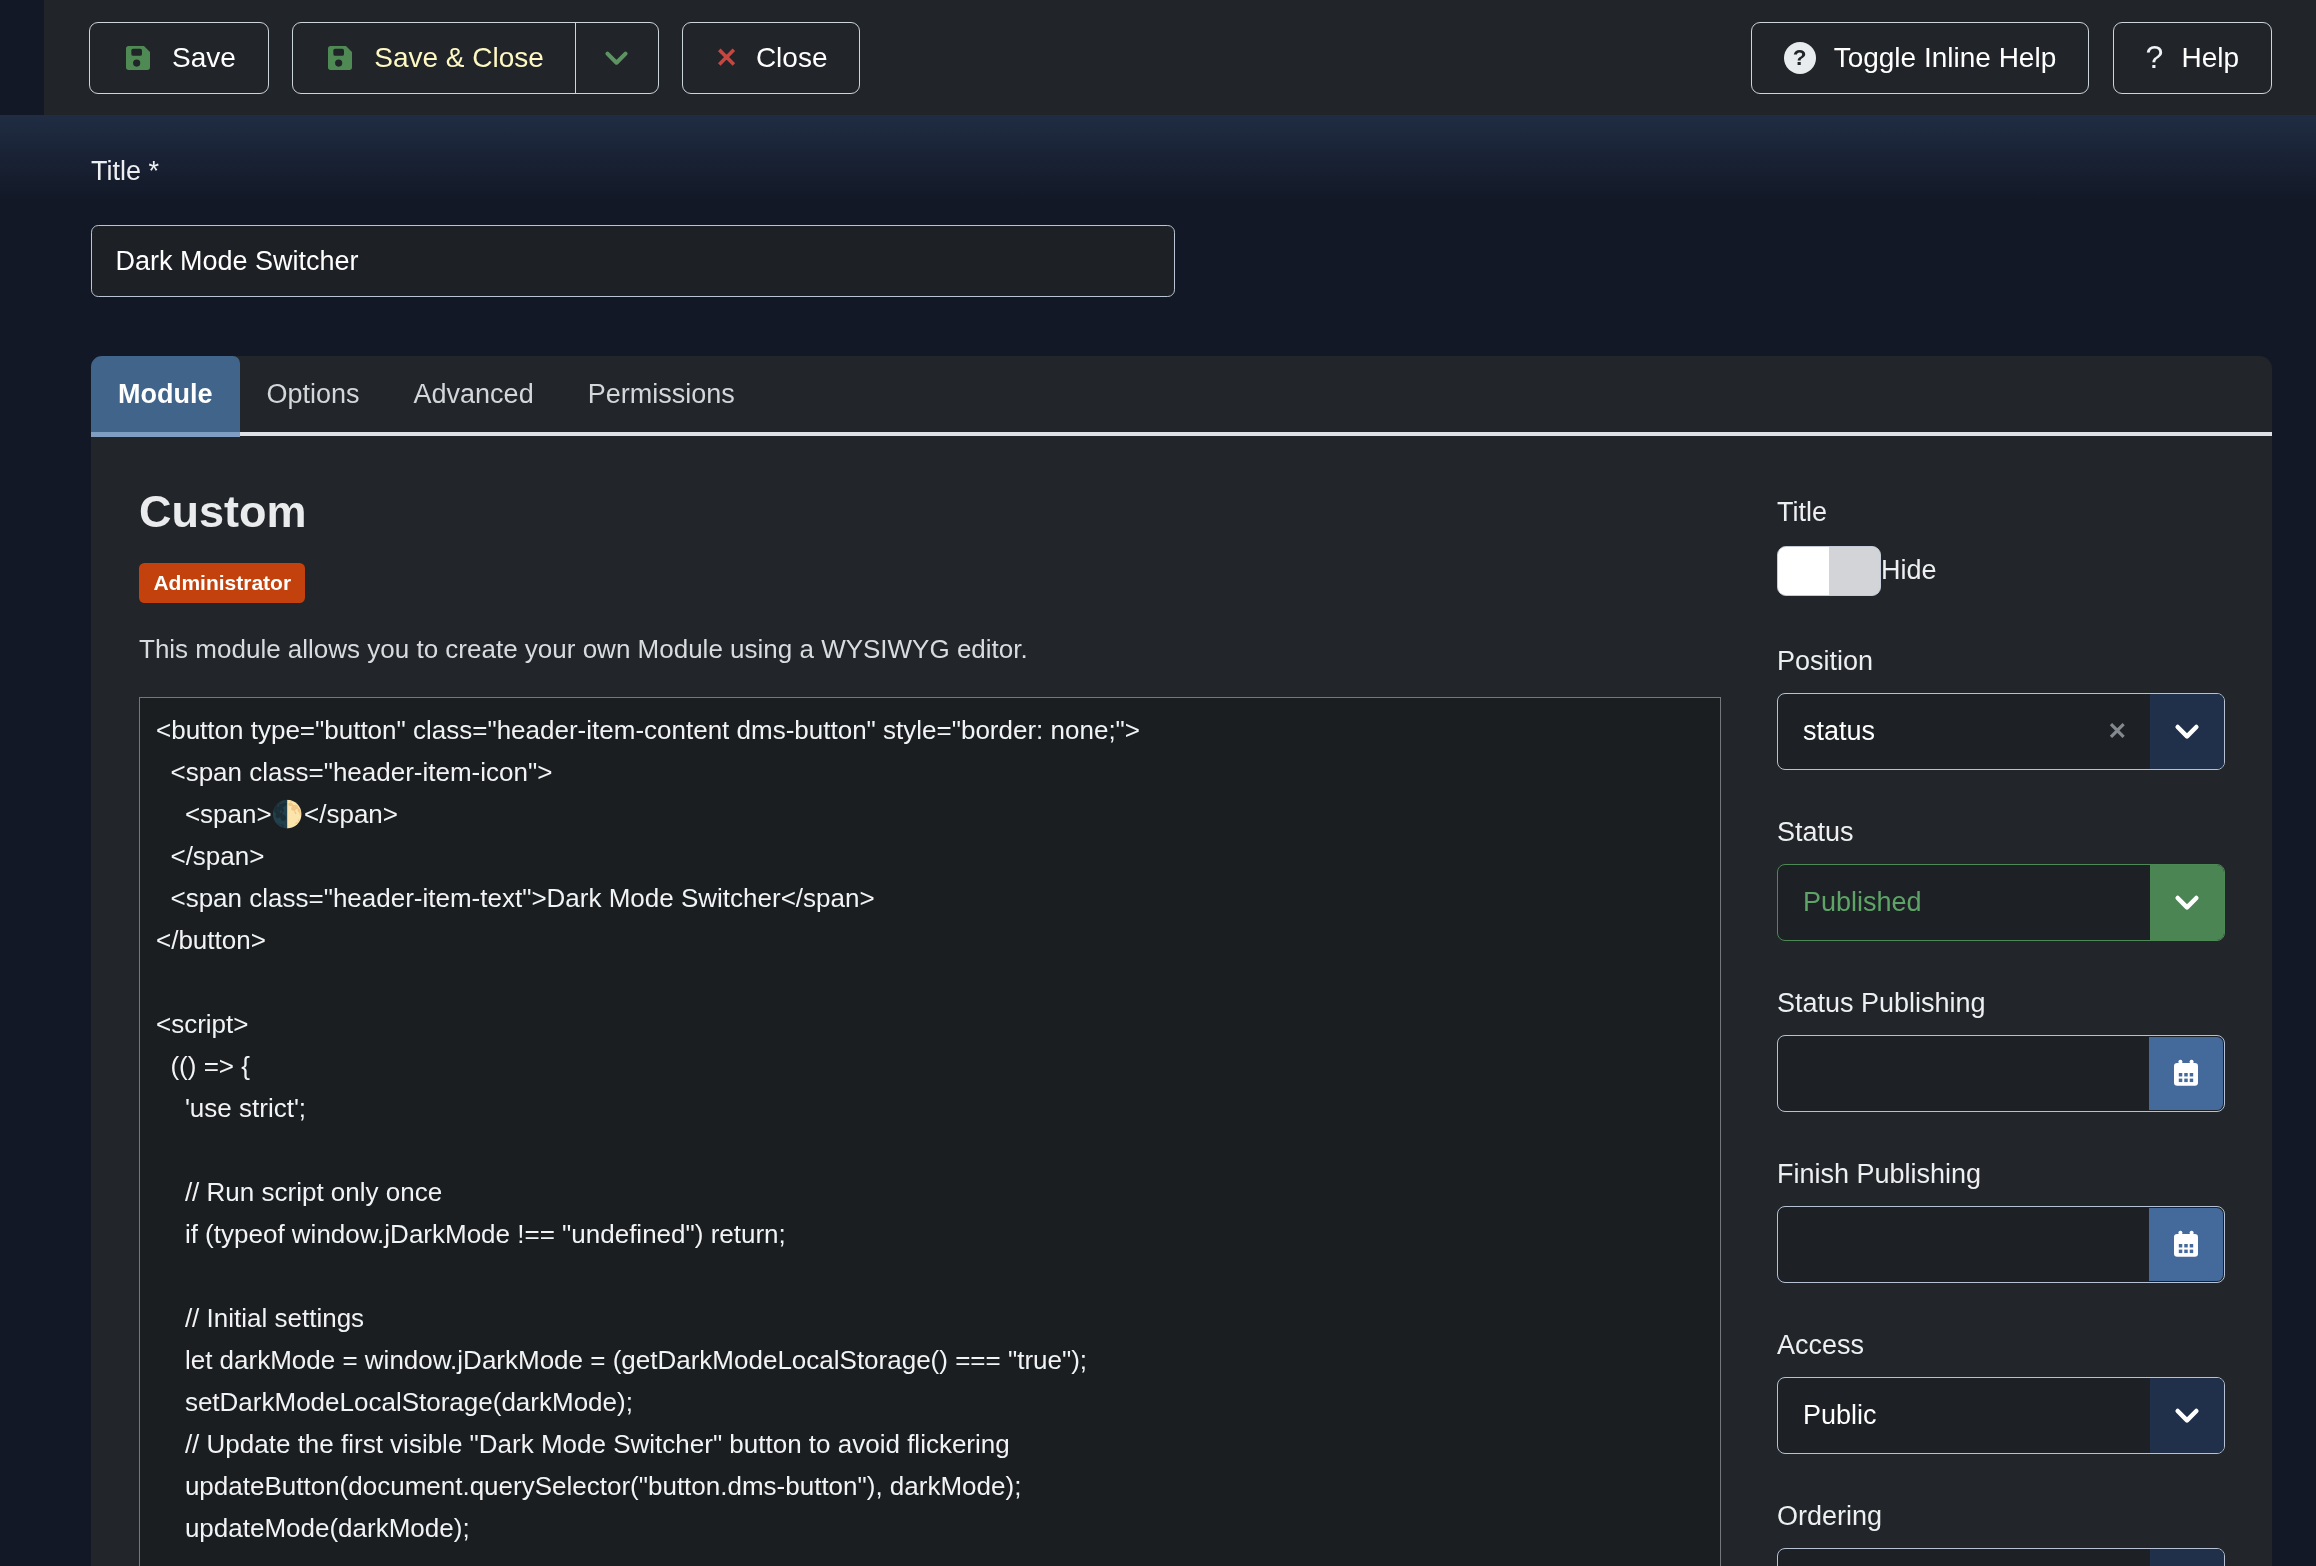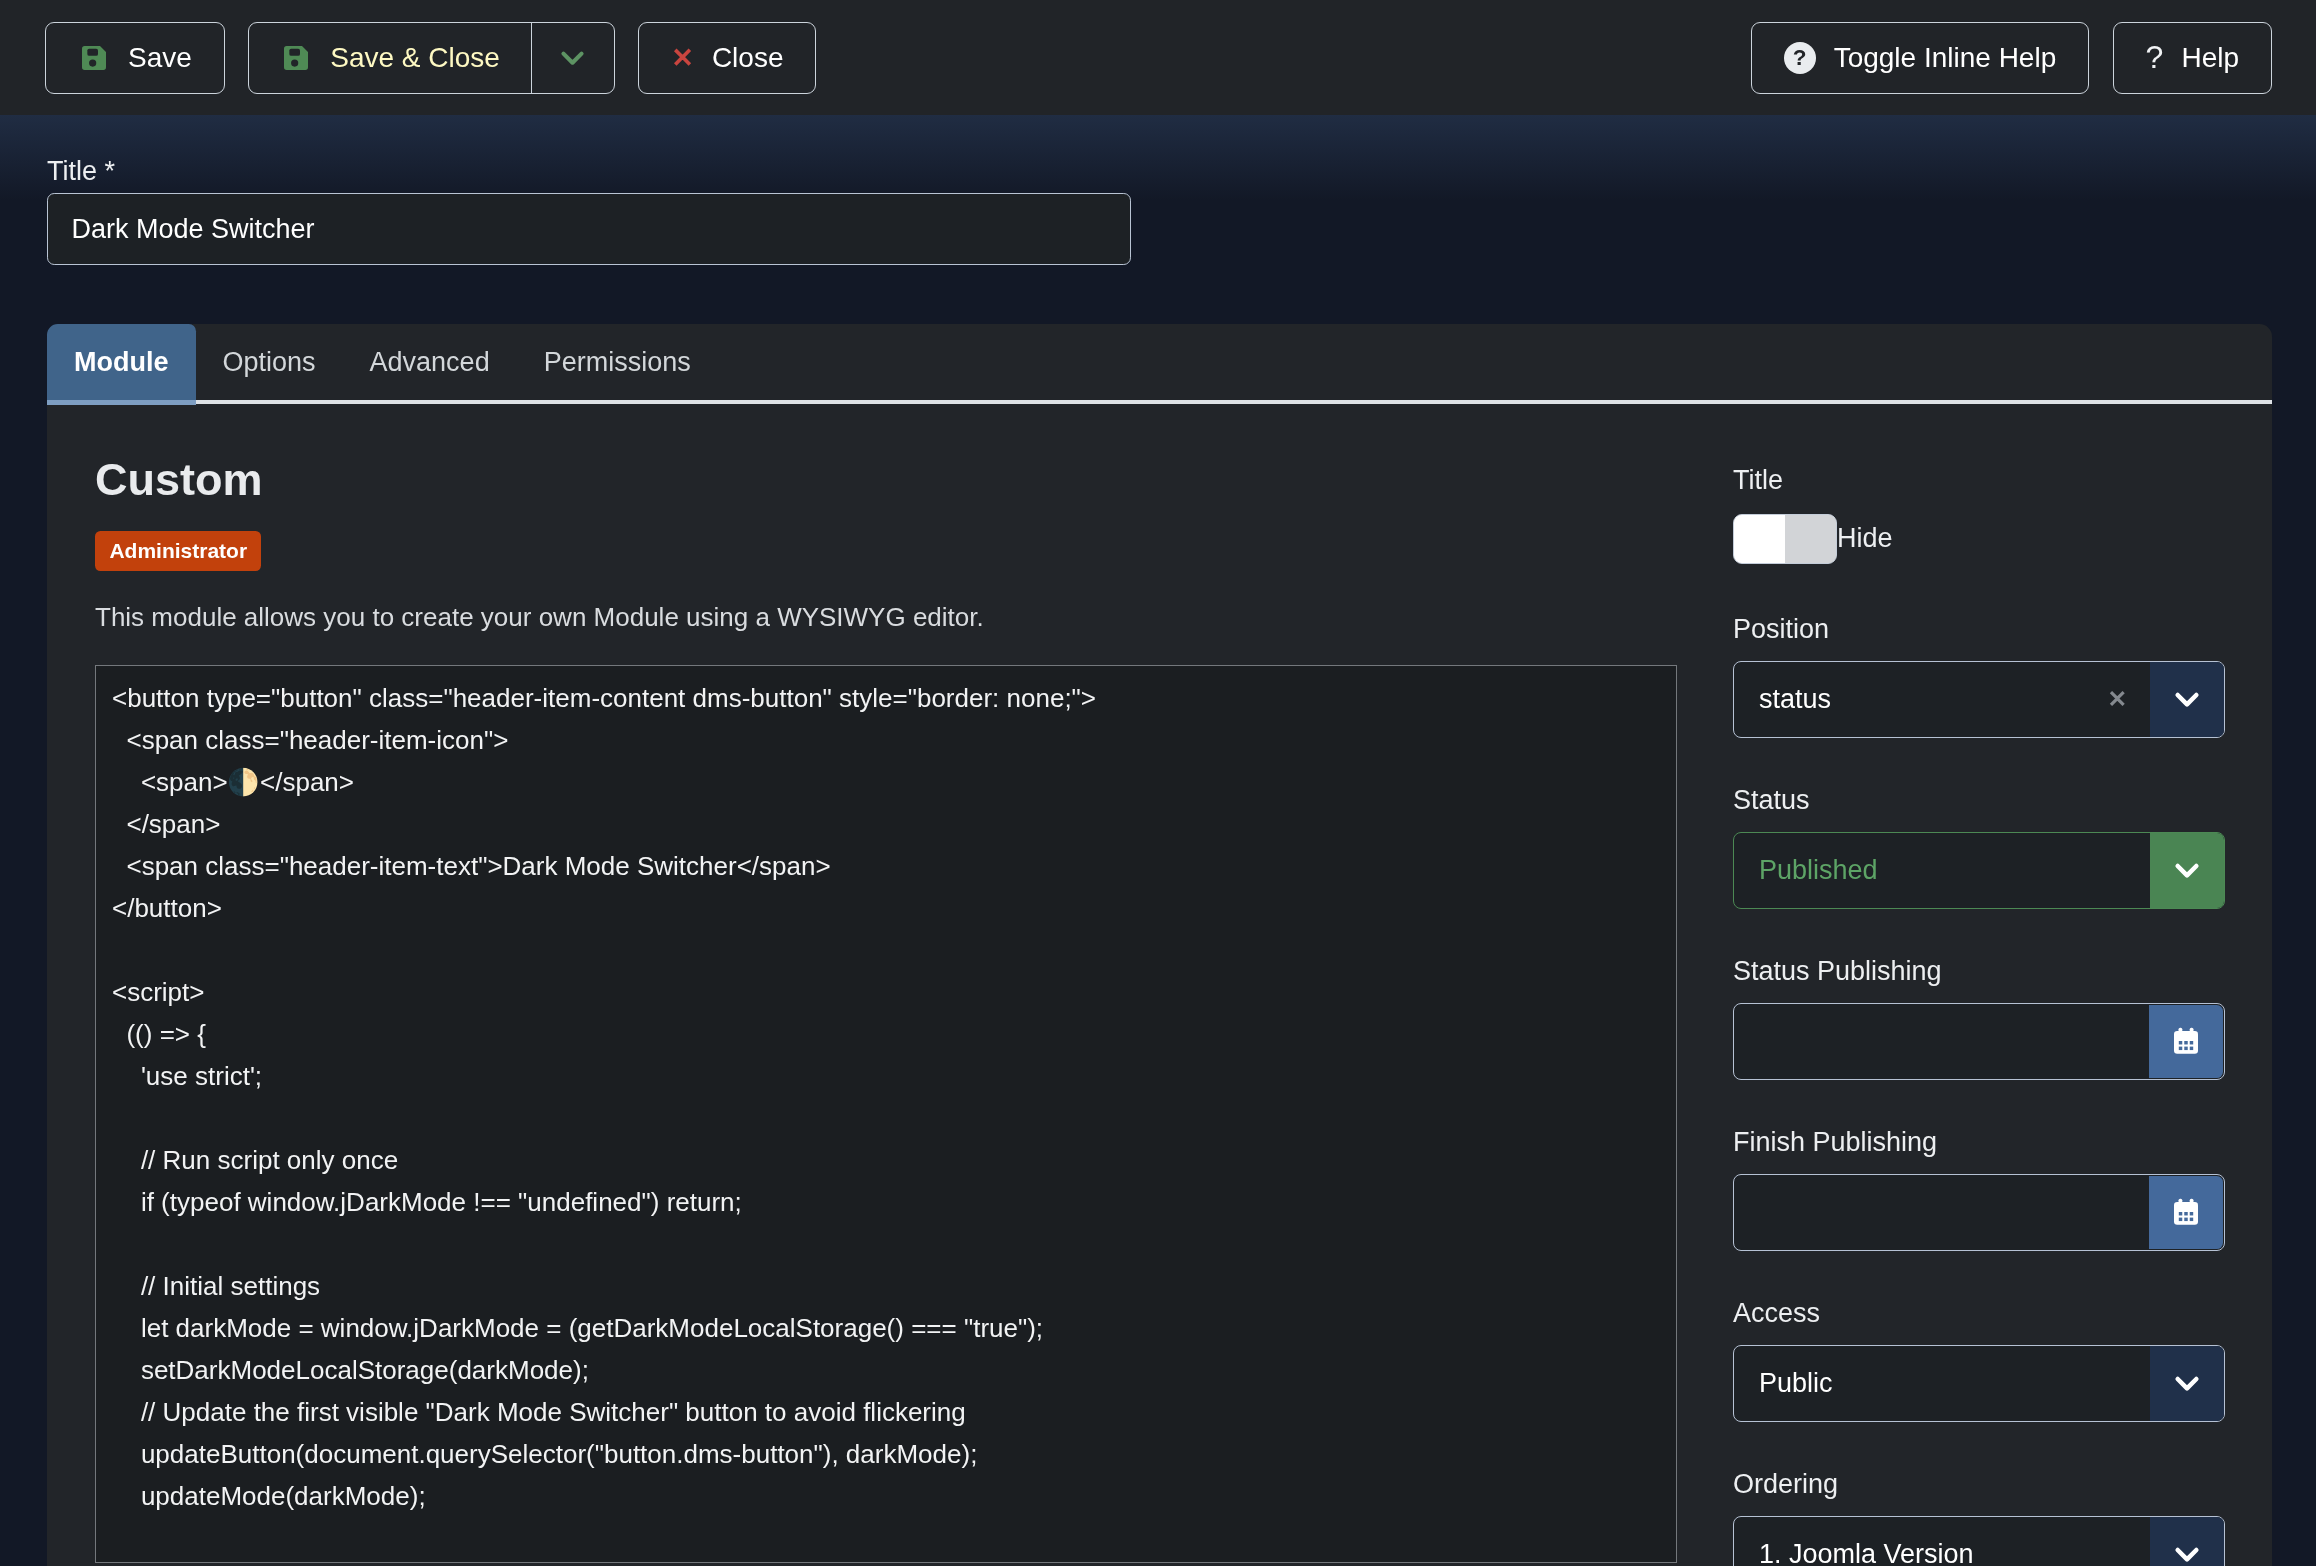--- a/index.html
+++ b/index.html
@@ -1,19 +1,19 @@
 <!DOCTYPE html>
 <html style="font-size:14.4px"><head>
 <meta charset="utf-8">
 <style>
   * { margin:0; padding:0; box-sizing:border-box; }
   html,body { background:#121826; }
   .page-root{
     position:relative; width:2317px; height:1566px; overflow:hidden;
-    background:#121826; font-family:"Liberation Sans", sans-serif; color:#fff;
+    background:#121826; font-family:"Liberation Sans", sans-serif; color:#fff;padding-left:44px;
   }
   
   .toolbar{
     position:relative; height:115px; background:#212428;
     display:flex; align-items:center; justify-content:space-between;
     padding:0 45px; z-index:5;
   }
   .toolbar-group{ display:flex; align-items:center; gap:23.4px; }
   .tbtn{
     height:72px; display:flex; align-items:center; gap:18px;
@@ -40,21 +40,21 @@
     width:32px; height:32px; border-radius:50%; background:#e9ecef;
     display:flex; align-items:center; justify-content:center; flex:0 0 auto;
   }
   .icon-circle-q::after{ content:"?"; color:#212428; font-size:22.5px; font-weight:bold; }
   .icon-q::after{ content:"?"; color:#f1f3f5; font-size:32px; font-weight:400; }
   .icon-x-red::after{ content:"\2715"; color:#c9453f; font-size:27px; font-weight:bold; }
   
   .title-section{ padding:41px 47px 0 47px; position:relative; z-index:6; }
   .field-label{ font-size:27px; color:#edeff1; }
   .title-input{
-    margin-top:6px; display:block; width:1084px; height:72px;
+    margin-top:38px; display:block; width:1084px; height:72px;
     background:#1d2125; border:1.8px solid #b9c4d4; border-radius:7.2px;
     color:#fff; font-size:27px; font-family:inherit; padding:0 23.4px; outline:none;
   }
   
   .workarea{ margin:59px 45px 0 47px; position:relative; z-index:6; }
   .panel{ background:#222529; border-radius:12.6px 12.6px 0 0; min-height:1226px; }
   .tab-row{ display:flex; border-bottom:4.5px solid #dee2e6; }
   .tab{
     height:76px; display:flex; align-items:center; padding:0 27px;
     font-size:27px; color:#d3d7da; background:transparent; border:none;

